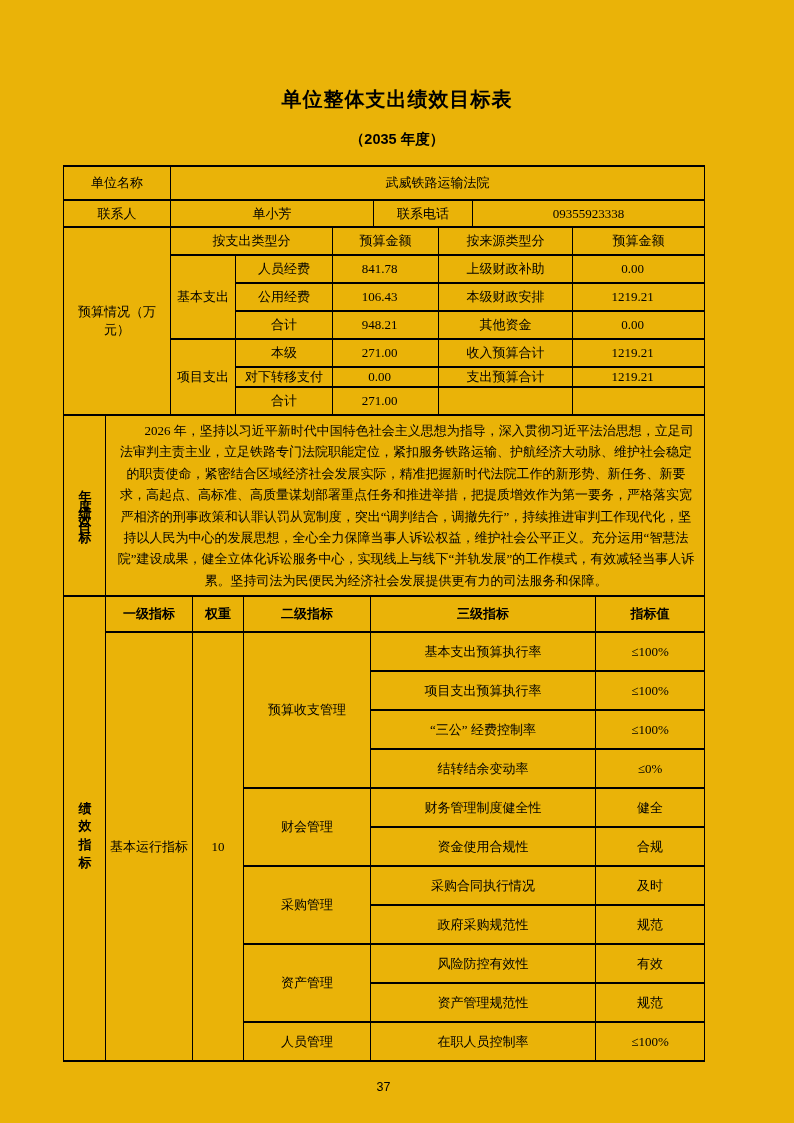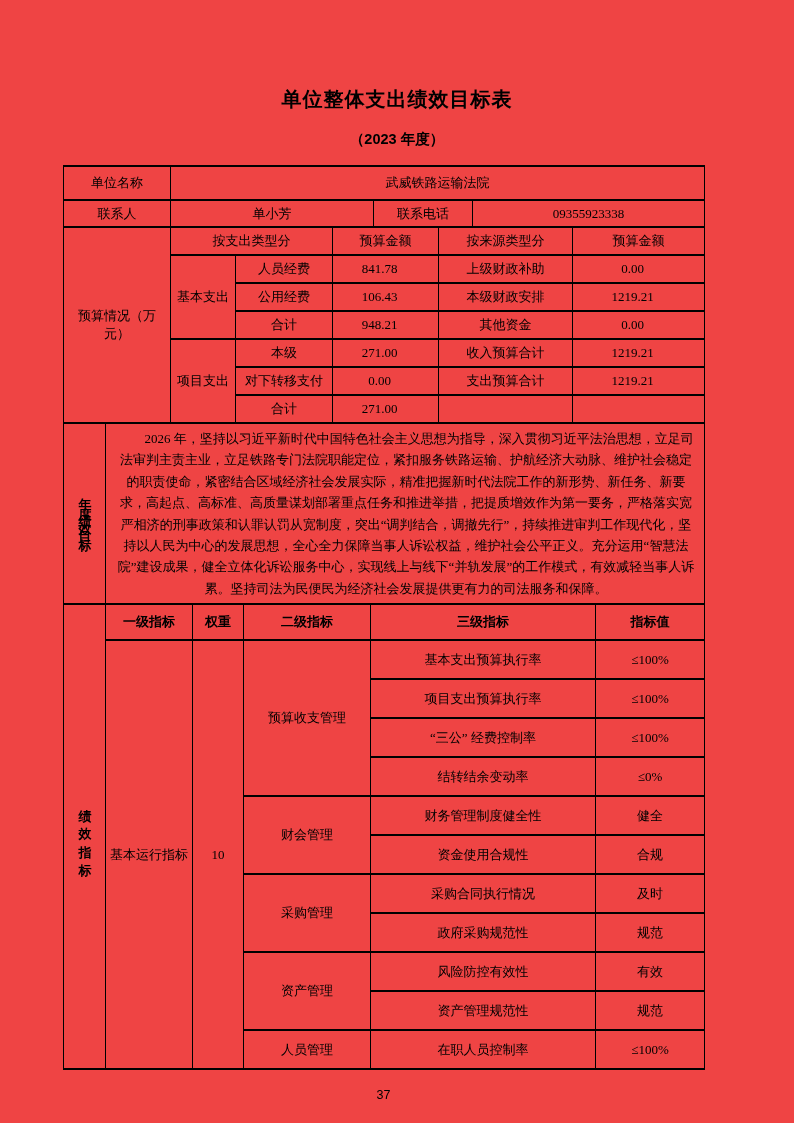--- a/index.html
+++ b/index.html
@@ -1,19 +1,19 @@
 <!DOCTYPE html>
 <html><head>
 <meta charset="utf-8">
 <style>
   html,body { margin:0; padding:0; background:#ffffff; }
   .page {
     position: relative;
     width: 794px; height: 1123px;
-    background: #ef4444;
+    background: #eab308;
     font-family: "Liberation Serif", serif;
     color: #000;
     overflow: hidden;
   }
   .title {
     padding-top: 86px;
     text-align: center;
     font-size: 20px;
     font-weight: bold;
     font-family: "Liberation Sans", sans-serif;
@@ -80,21 +80,21 @@
     font-size: 12.5px;
     font-family: "Liberation Sans", sans-serif;
   }
 </style>
 </head>
 <body>
 
 <div class="page">
 
   <div class="title">单位整体支出绩效目标表</div>
-  <div class="subtitle">（2023 年度）</div>
+  <div class="subtitle">（2035 年度）</div>
 
   <div class="tables">
 
     <table class="tbl">
       <colgroup>
           <col style="width:107px">
           <col style="width:203px">
           <col style="width:99px">
           <col style="width:232px">
         </colgroup>
@@ -148,21 +148,21 @@
         <td class="lbl">其他资金</td>
         <td class="num">0.00</td>
       </tr>
       <tr style="height:28px">
         <td class="lbl" rowspan="3">项目支出</td>
         <td class="lbl">本级</td>
         <td class="num">271.00</td>
         <td class="lbl">收入预算合计</td>
         <td class="num">1219.21</td>
       </tr>
-      <tr style="height:28px">
+      <tr style="height:20px">
         <td class="lbl">对下转移支付</td>
         <td class="num">0.00</td>
         <td class="lbl">支出预算合计</td>
         <td class="num">1219.21</td>
       </tr>
       <tr style="height:28px">
         <td class="lbl">合计</td>
         <td class="num">271.00</td>
         <td class="lbl"></td>
         <td class="num"></td>

